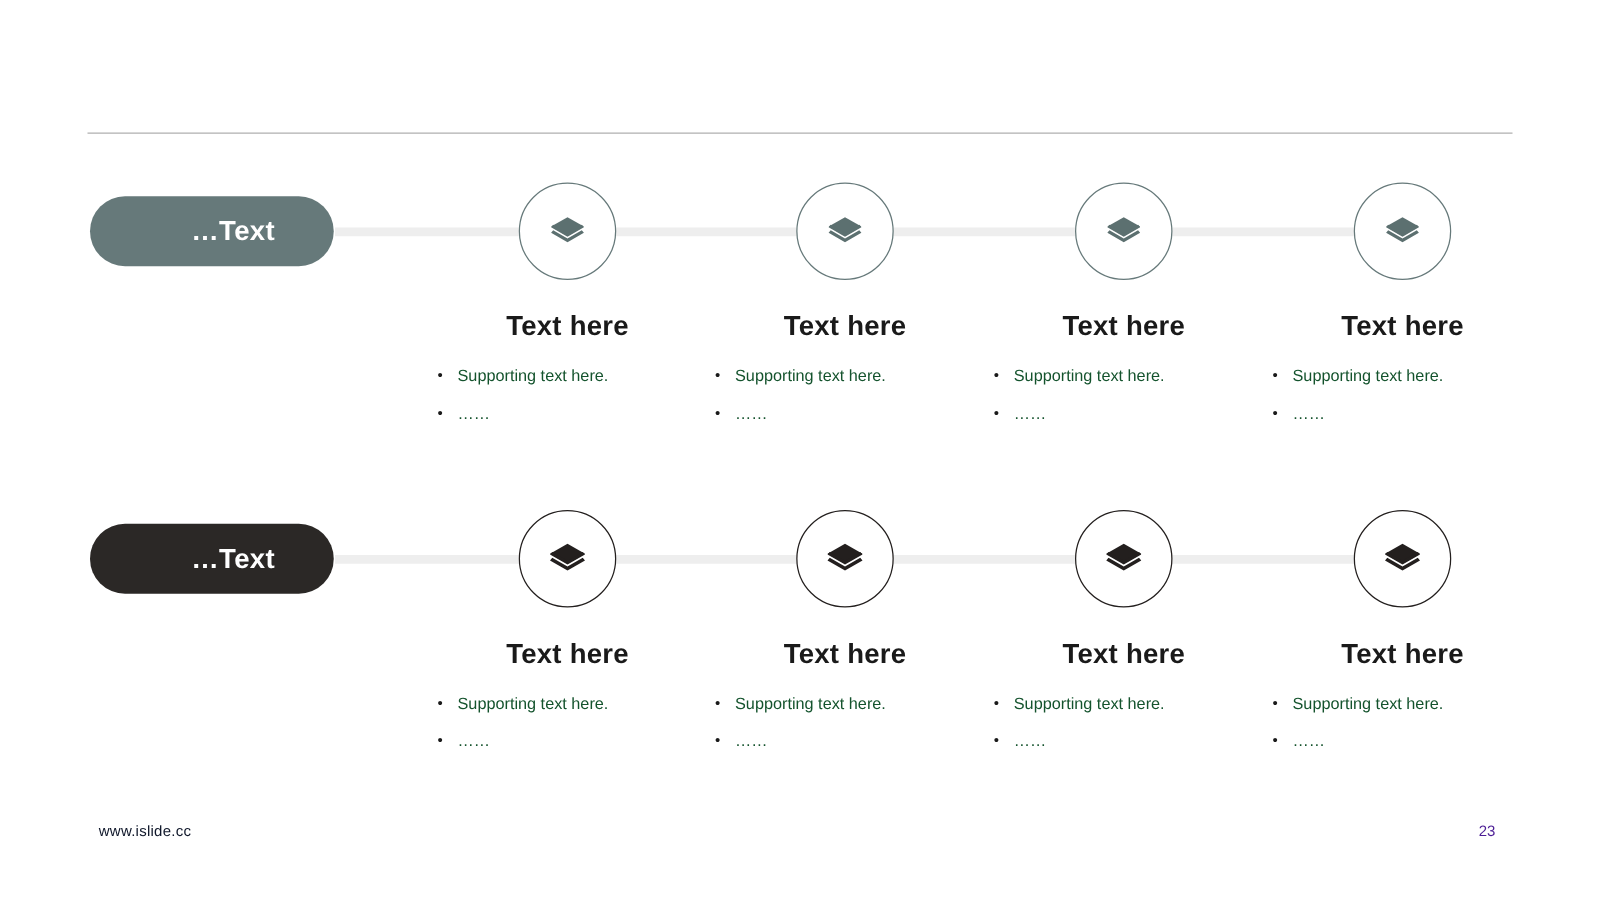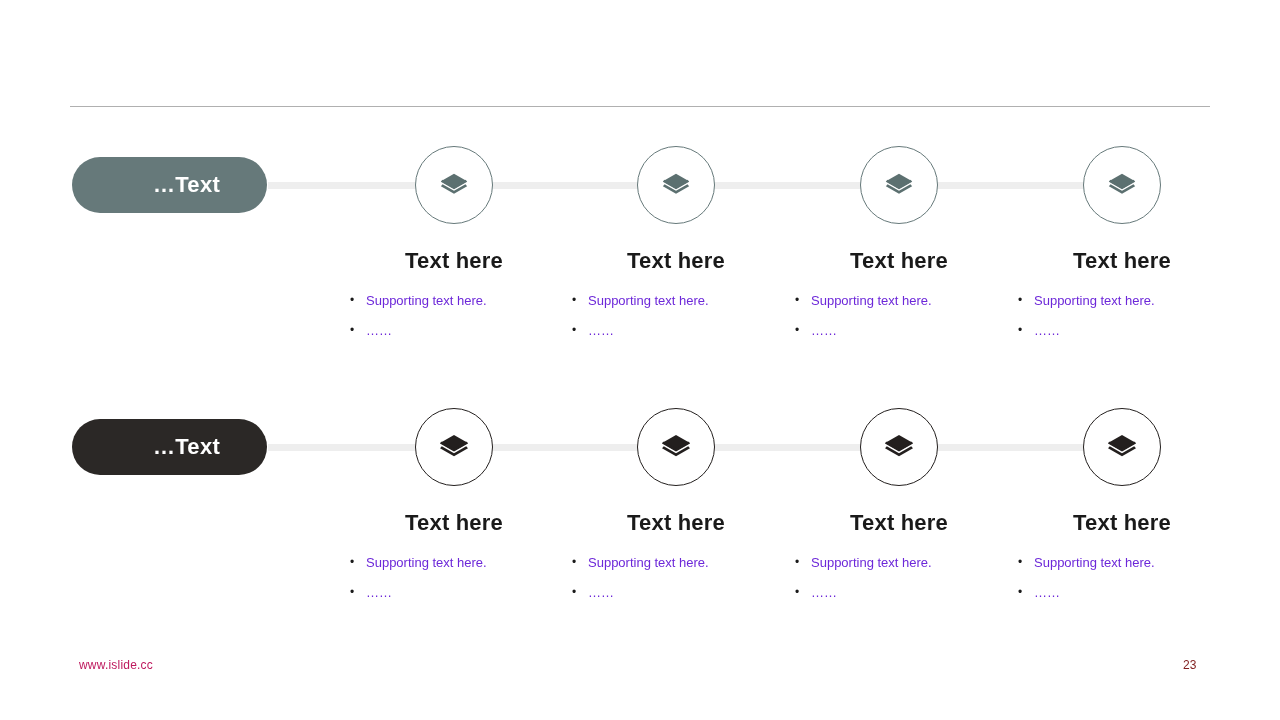--- a/index.html
+++ b/index.html
@@ -109,49 +109,49 @@
     letter-spacing: 0.2px;
   }
   .bullets {
     list-style: none;
     margin: 0;
     padding: 0 0 0 23px;
   }
   .bullets li {
     position: relative;
     font-size: 13px;
-    color: #6d28d9;
+    color: #14532d;
     line-height: 1;
     margin-bottom: 17px;
     white-space: nowrap;
   }
   .bullets li::before {
     content: "\2022";
     position: absolute;
     left: -16px;
     top: 0;
     font-size: 12px;
     color: #1a1a1a;
   }
 
   
   .footer-url {
     position: absolute;
     left: 79px;
     top: 658px;
     font-size: 12px;
-    color: #be185d;
+    color: #0f172a;
     letter-spacing: 0.2px;
   }
   .footer-page {
     position: absolute;
     left: 1183px;
     top: 658px;
     font-size: 12px;
-    color: #7f1d1d;
+    color: #4c1d95;
   }
 </style>
 </head>
 <body>
 
 <div class="top-rule"></div>
 
 <div class="row row-top">
   <div class="connector"></div>
 

